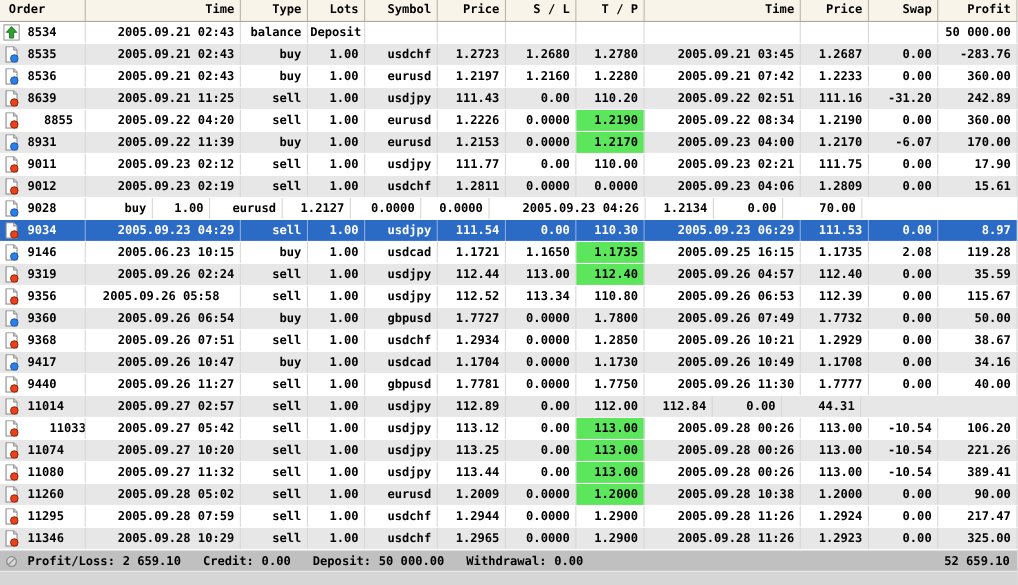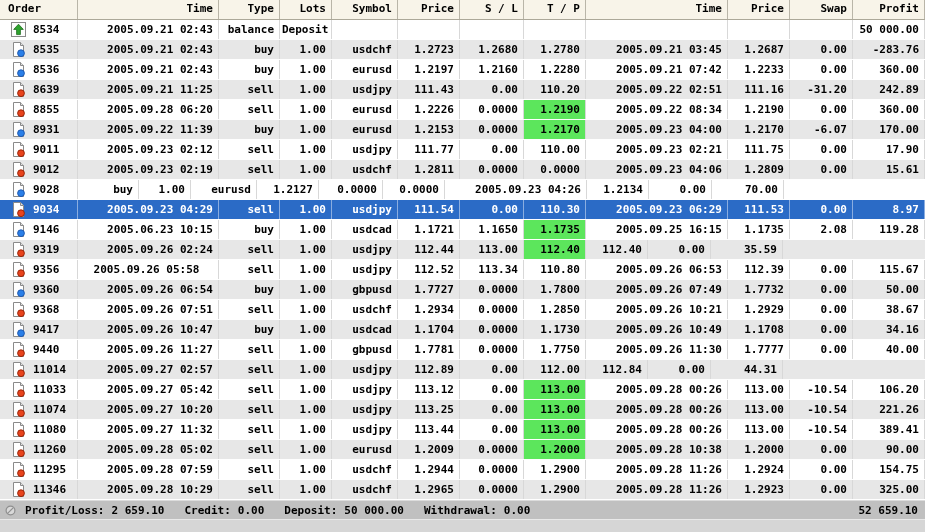--- a/index.html
+++ b/index.html
@@ -40,21 +40,21 @@
     box-sizing:border-box;height:100%;
     border-right:1px solid #d8d8d8;
     padding:0 5px 0 2px;
     line-height:19px;
     text-align:right;
     white-space:nowrap;overflow:hidden;
   }
   .row.selected .cell{border-right-color:rgba(255,255,255,0.45);}
   .cell.order-cell{
     display:flex;align-items:center;
-    text-align:left;padding-left:11px;
+    text-align:left;padding-left:3px;
   }
   .cell.order-cell .ord-num{margin-left:7px;}
   .cell.left{text-align:left;}
   .cell.tp-hit{background:#5ce65c;color:#000;}
   .icon16{width:15px;height:15px;flex:0 0 15px;}
   
   #statusbar{
     position:absolute;left:0;top:500px;width:925px;height:19px;
     box-sizing:border-box;
     background:#c0c0c0;
@@ -177,31 +177,31 @@
         <div class="cell" style="width: 66px;">usdjpy</div>
         <div class="cell" style="width: 62px;">111.43</div>
         <div class="cell" style="width: 64px;">0.00</div>
         <div class="cell" style="width: 62px;">110.20</div>
         <div class="cell" style="width: 142px;">2005.09.22 02:51</div>
         <div class="cell" style="width: 62px;">111.16</div>
         <div class="cell" style="width: 63px;">-31.20</div>
         <div class="cell" style="width: 72px;">242.89</div>
       </div>
       <div class="row">
-        <div class="cell order-cell" style="width: 78px;">
+        <div class="cell order-cell" style="width: 78px; gap: 15px;">
           <span style="display: inline-flex;">
             <svg class="icon16" viewBox="0 0 15 15">
               <path d="M2.5,0.5 H9.5 L12.5,3.5 V14.5 H2.5 Z" fill="#ffffff" stroke="#8a8a8a"></path>
               <path d="M9.5,0.5 V3.5 H12.5" fill="#e0e0e0" stroke="#8a8a8a"></path>
               <circle cx="10" cy="11.2" r="3.4" fill="#e8431c" stroke="#8f2004" stroke-width="0.9"></circle>
             </svg>
           </span>
           <span class="ord-num">8855</span>
         </div>
-        <div class="cell" style="width: 141px;">2005.09.28 06:20</div>
+        <div class="cell" style="width: 141px;">2005.09.22 04:20</div>
         <div class="cell" style="width: 61px;">sell</div>
         <div class="cell" style="width: 52px;">1.00</div>
         <div class="cell" style="width: 66px;">eurusd</div>
         <div class="cell" style="width: 62px;">1.2226</div>
         <div class="cell" style="width: 64px;">0.0000</div>
         <div class="cell tp-hit" style="width: 62px;">1.2190</div>
         <div class="cell" style="width: 142px;">2005.09.22 08:34</div>
         <div class="cell" style="width: 62px;">1.2190</div>
         <div class="cell" style="width: 63px;">0.00</div>
         <div class="cell" style="width: 72px;">360.00</div>
@@ -354,20 +354,21 @@
           </span>
           <span class="ord-num">9319</span>
         </div>
         <div class="cell" style="width: 141px;">2005.09.26 02:24</div>
         <div class="cell" style="width: 61px;">sell</div>
         <div class="cell" style="width: 52px;">1.00</div>
         <div class="cell" style="width: 66px;">usdjpy</div>
         <div class="cell" style="width: 62px;">112.44</div>
         <div class="cell" style="width: 64px;">113.00</div>
         <div class="cell tp-hit" style="width: 62px;">112.40</div>
+        <div class="cell" style="width: 142px;">2005.09.26 04:57</div>
         <div class="cell" style="width: 62px;">112.40</div>
         <div class="cell" style="width: 63px;">0.00</div>
         <div class="cell" style="width: 72px;">35.59</div>
       </div>
       <div class="row">
         <div class="cell order-cell" style="width: 78px;">
           <span style="display: inline-flex;">
             <svg class="icon16" viewBox="0 0 15 15">
               <path d="M2.5,0.5 H9.5 L12.5,3.5 V14.5 H2.5 Z" fill="#ffffff" stroke="#8a8a8a"></path>
               <path d="M9.5,0.5 V3.5 H12.5" fill="#e0e0e0" stroke="#8a8a8a"></path>
@@ -496,21 +497,21 @@
         <div class="cell" style="width: 52px;">1.00</div>
         <div class="cell" style="width: 66px;">usdjpy</div>
         <div class="cell" style="width: 62px;">112.89</div>
         <div class="cell" style="width: 64px;">0.00</div>
         <div class="cell" style="width: 62px;">112.00</div>
         <div class="cell" style="width: 62px;">112.84</div>
         <div class="cell" style="width: 63px;">0.00</div>
         <div class="cell" style="width: 72px;">44.31</div>
       </div>
       <div class="row">
-        <div class="cell order-cell" style="width: 78px;">
+        <div class="cell order-cell" style="width: 78px; gap: 20px;">
           <span style="display: inline-flex;">
             <svg class="icon16" viewBox="0 0 15 15">
               <path d="M2.5,0.5 H9.5 L12.5,3.5 V14.5 H2.5 Z" fill="#ffffff" stroke="#8a8a8a"></path>
               <path d="M9.5,0.5 V3.5 H12.5" fill="#e0e0e0" stroke="#8a8a8a"></path>
               <circle cx="10" cy="11.2" r="3.4" fill="#e8431c" stroke="#8f2004" stroke-width="0.9"></circle>
             </svg>
           </span>
           <span class="ord-num">11033</span>
         </div>
         <div class="cell" style="width: 141px;">2005.09.27 05:42</div>
@@ -608,21 +609,21 @@
         <div class="cell" style="width: 141px;">2005.09.28 07:59</div>
         <div class="cell" style="width: 61px;">sell</div>
         <div class="cell" style="width: 52px;">1.00</div>
         <div class="cell" style="width: 66px;">usdchf</div>
         <div class="cell" style="width: 62px;">1.2944</div>
         <div class="cell" style="width: 64px;">0.0000</div>
         <div class="cell" style="width: 62px;">1.2900</div>
         <div class="cell" style="width: 142px;">2005.09.28 11:26</div>
         <div class="cell" style="width: 62px;">1.2924</div>
         <div class="cell" style="width: 63px;">0.00</div>
-        <div class="cell" style="width: 72px;">154.75</div>
+        <div class="cell" style="width: 72px;">217.47</div>
       </div>
       <div class="row stripe">
         <div class="cell order-cell" style="width: 78px;">
           <span style="display: inline-flex;">
             <svg class="icon16" viewBox="0 0 15 15">
               <path d="M2.5,0.5 H9.5 L12.5,3.5 V14.5 H2.5 Z" fill="#ffffff" stroke="#8a8a8a"></path>
               <path d="M9.5,0.5 V3.5 H12.5" fill="#e0e0e0" stroke="#8a8a8a"></path>
               <circle cx="10" cy="11.2" r="3.4" fill="#e8431c" stroke="#8f2004" stroke-width="0.9"></circle>
             </svg>
           </span>

